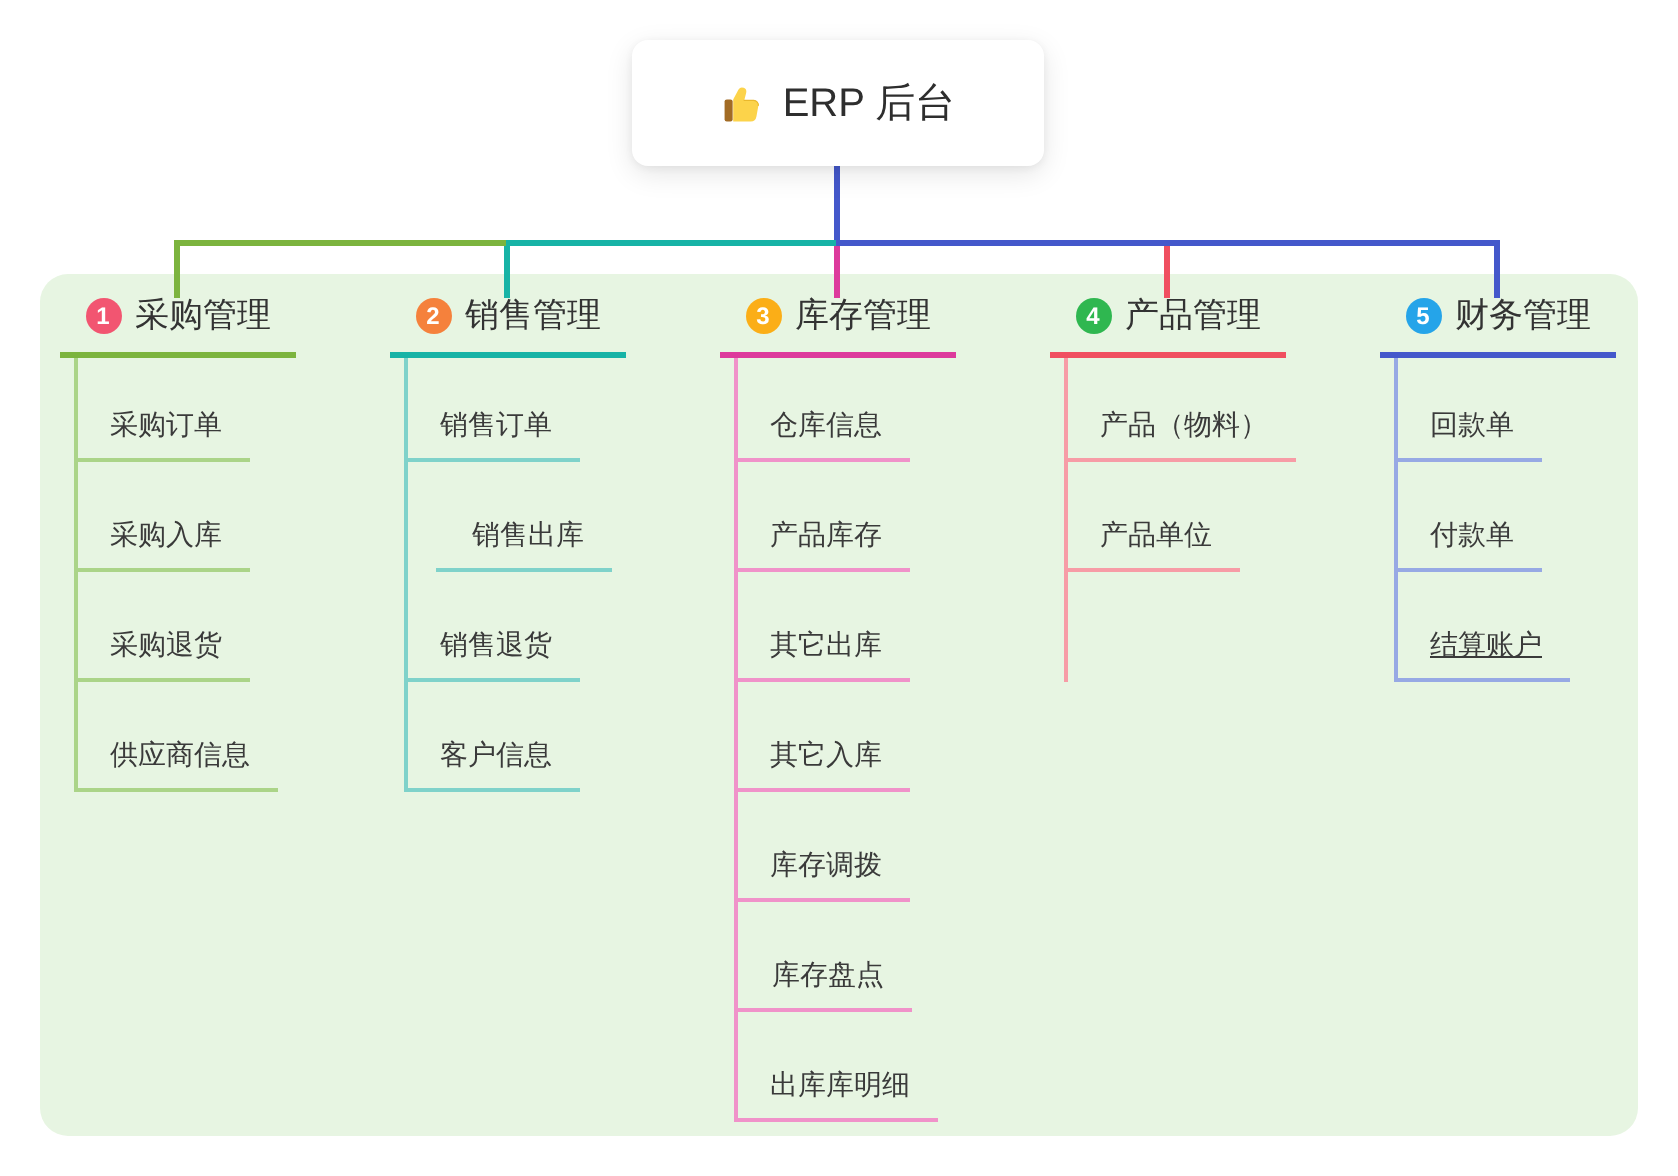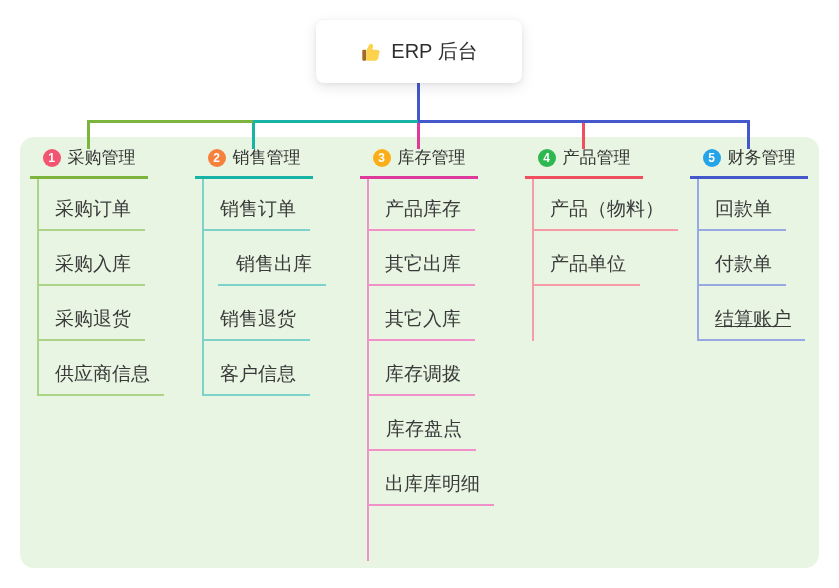--- a/index.html
+++ b/index.html
@@ -33,21 +33,21 @@
     width:18px;height:18px;border-radius:50%;flex:0 0 18px;
     color:#fff;font-size:12px;font-weight:bold;
     display:flex;align-items:center;justify-content:center;
   }
   .child-vline{position:absolute;left:7px;top:179px;width:2px;}
   .children{position:absolute;left:7px;top:181px;}
   .child-row{height:55px;display:flex;align-items:flex-end;}
   .child-row:first-child{height:50px;}
   .child-label{
     display:inline-block;white-space:nowrap;
-    padding:0 14px 7px 18px;font-size:19px;color:#3a3a3a;
+    padding:0 14px 7px 18px;font-size:14px;color:#3a3a3a;
     border-bottom:2px solid #ccc;
   }
 </style>
 </head>
 <body>
 
 <div class="stage">
 
   <div class="panel" id="panel" style="background: rgb(231, 245, 226);"></div>
 
@@ -124,20 +124,23 @@
 </div>
   </div>
 
   <div class="branch" style="left: 360px;">
     <div class="branch-header" style="border-bottom-color: rgb(221, 58, 156);">
       <span class="badge" style="background: rgb(251, 174, 23);">3</span>
       <span class="branch-label">库存管理</span>
     </div>
     <div class="child-vline" style="background: rgb(240, 146, 201); height: 382px;"></div>
     <div class="children">
+  <div class="child-row">
+    <span class="child-label" style="border-bottom-color: rgb(240, 146, 201);">仓库信息</span>
+  </div>
 
   <div class="child-row">
     <span class="child-label" style="border-bottom-color: rgb(240, 146, 201);">产品库存</span>
   </div>
 
   <div class="child-row">
     <span class="child-label" style="border-bottom-color: rgb(240, 146, 201);">其它出库</span>
   </div>
 
   <div class="child-row">

